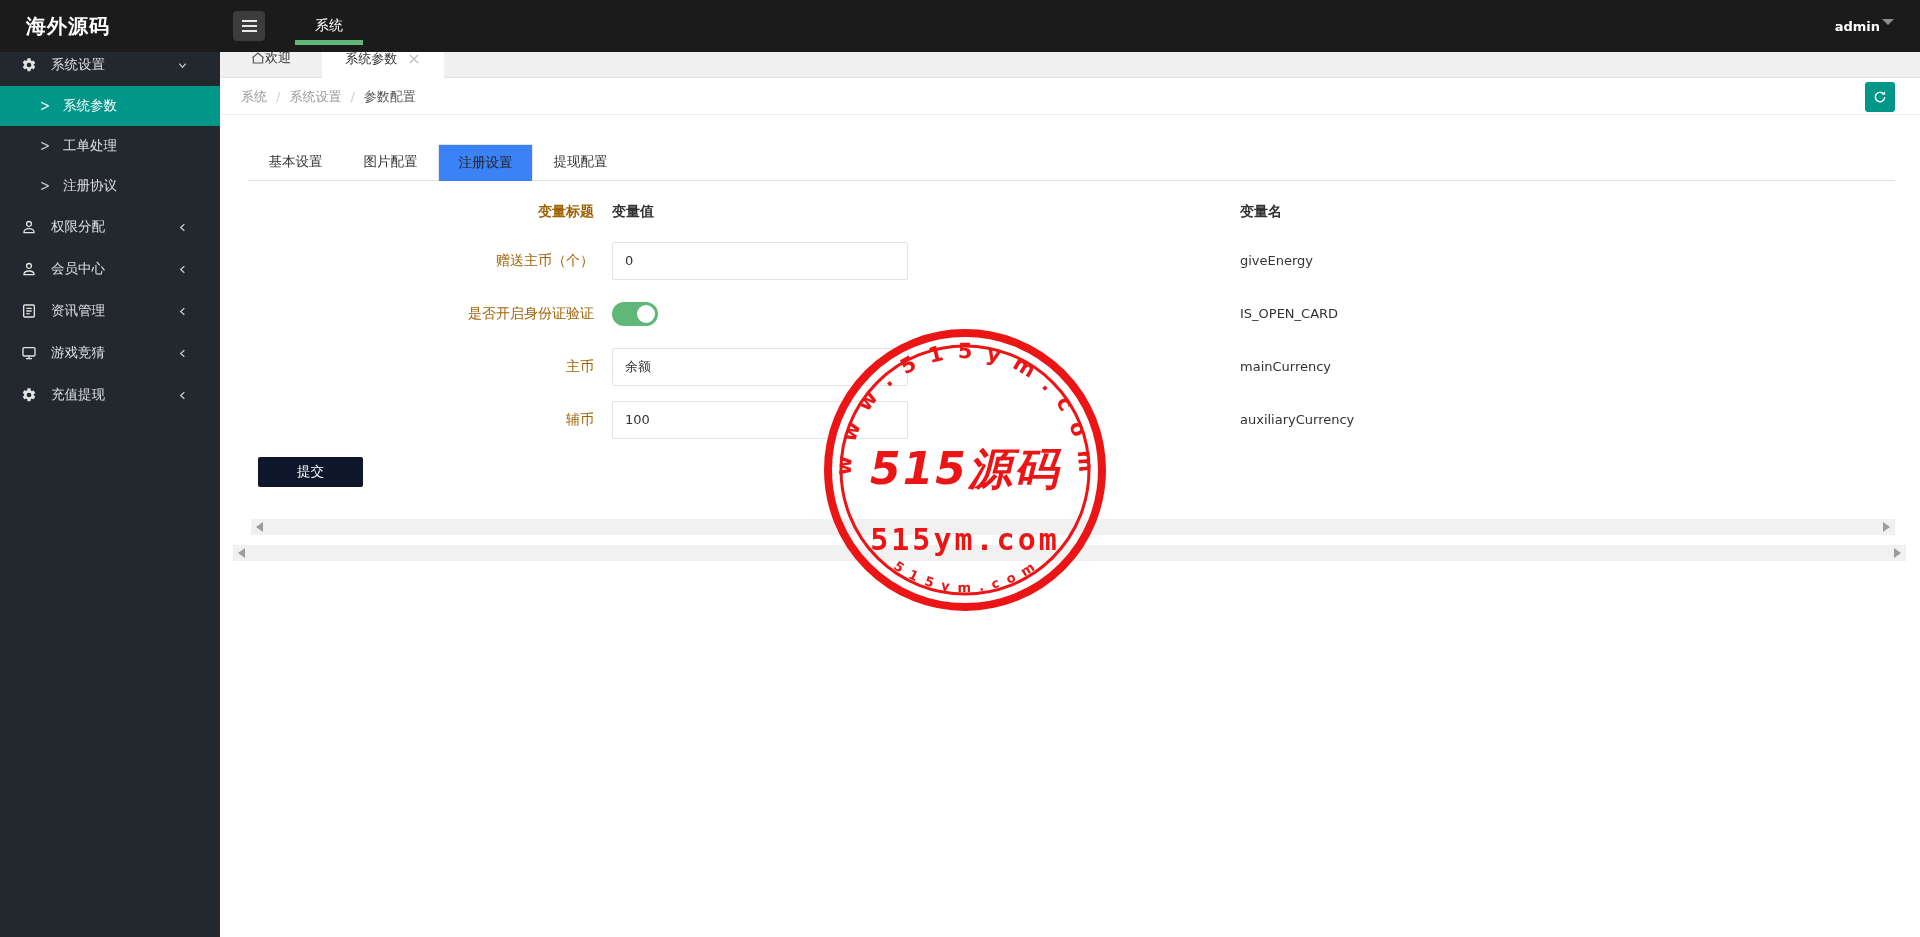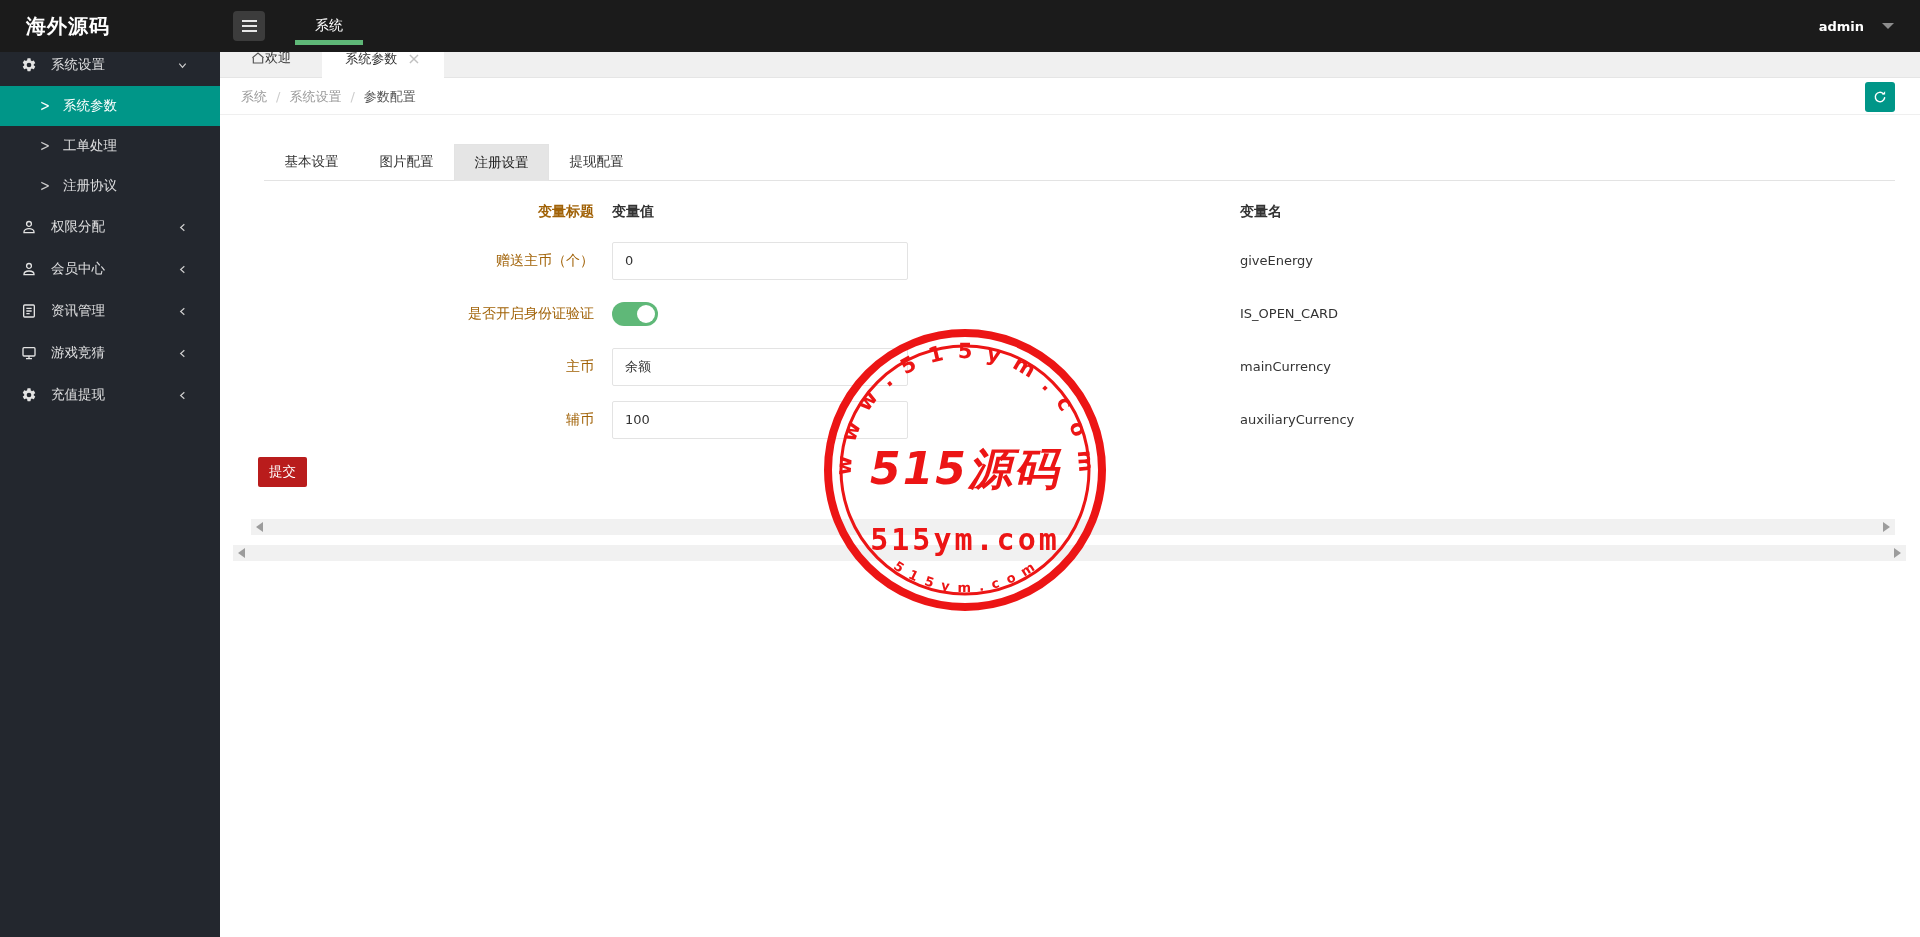--- a/index.html
+++ b/index.html
@@ -15,21 +15,21 @@
   .hamburger { margin-left:13px; width:32px; height:30px; background:#3c3c3c;
     border-radius:4px; display:flex; align-items:center; justify-content:center;
     cursor:pointer; }
   .hamburger .bars { display:flex; flex-direction:column; gap:3px; }
   .hamburger .bars i { display:block; width:15px; height:2px; background:#e8e8e8; }
   .top-tab { position:relative; margin-left:24px; height:38px; display:flex;
     align-items:center; padding:0 26px; color:#fff; font-size:14px; cursor:pointer; }
   .top-tab::after { content:""; position:absolute; left:6px; right:6px; bottom:0;
     height:5px; background:#5FB878; }
   .topbar-user { margin-left:auto; margin-right:26px; display:flex;
-    align-items:center; gap:18px; color:#fff; font-size:13px; font-weight:bold;
+    align-items:flex-start; gap:2px; color:#fff; font-size:13px; font-weight:bold;
     cursor:pointer; }
   .caret-down { width:0; height:0; border-left:6px solid transparent;
     border-right:6px solid transparent; border-top:6px solid #8d8d8d; }
 
   
   .sidebar { position:absolute; left:0; top:38px; width:220px; bottom:0;
     background:#23272e; padding-top:6px; z-index:25; }
   .side-item { height:42px; display:flex; align-items:center; padding-left:20px;
     color:rgba(255,255,255,0.85); font-size:13.5px; cursor:pointer; }
   .side-item .ico { width:17px; height:17px; margin-right:14px; display:flex;
@@ -65,45 +65,45 @@
   .crumb-sep { color:#cccccc; margin:0 9px; }
   .crumb-cur { color:#555;font-family:Liberation Serif, serif; }
   .refresh-btn { position:absolute; right:25px; top:3px; width:30px; height:30px;
     background:#009688; border:none; border-radius:3px; display:flex;
     align-items:center; justify-content:center; cursor:pointer; }
   .refresh-btn svg { width:16px; height:16px; }
 
   
   .main { position:absolute; left:220px; top:116px; right:0; bottom:0;
     background:#fff; }
-  .form-tabs { position:absolute; left:44px; right:25px; top:28px; height:37px;
+  .form-tabs { position:absolute; left:28px; right:25px; top:28px; height:37px;
     display:flex; border-bottom:1px solid #e3e3e3; }
   .ftab { width:95px; display:flex; align-items:center; justify-content:center;
     font-size:13.5px; color:#333; cursor:pointer; }
-  .ftab.active { background:#e5e5e5; border:1px solid #e3e3e3; border-bottom:none;
+  .ftab.active { background:#3b82f6; border:1px solid #e3e3e3; border-bottom:none;
     margin-bottom:-1px; color:#222; }
 
   .form-grid { position:absolute; left:30px; top:74px;
     display:grid; grid-template-columns:350px 640px auto; align-items:center; }
   .fg-head { height:44px; display:flex; align-items:center; font-size:14px;
     font-weight:bold; color:#333; }
   .fg-row { height:53px; display:flex; align-items:center; }
   .cell-label { justify-self:end; text-align:right; padding-right:6px;
     font-size:14px; color:#a16207; }
   .cell-value { padding-left:12px; }
   .cell-name { font-size:13px; color:#333; }
   .txt-input { width:296px; height:38px; border:1px solid #e3e3e3;
     border-radius:2px; padding:0 12px; font-size:13px; color:#333;
     font-family:"DejaVu Sans","Liberation Sans",sans-serif; outline:none; }
   .switch { width:46px; height:24px; background:#5FB878; border-radius:12px;
     position:relative; cursor:pointer; }
   .switch::after { content:""; position:absolute; right:3px; top:3px; width:18px;
     height:18px; background:#fff; border-radius:50%; }
   .submit-btn { position:absolute; left:38px; top:341px; height:30px;
-    padding:0 11px; background:#b91c1c; color:#fff; border:none;
+    padding:0 39px; background:#0f172a; color:#fff; border:none;
     border-radius:2px; font-size:13.5px; cursor:pointer;
     font-family:"DejaVu Sans","Liberation Sans",sans-serif; }
 
   
   .hscroll { position:absolute; height:16px; background:#f1f1f1; display:flex;
     align-items:center; justify-content:space-between; padding:0 5px;
     cursor:pointer; }
   .hscroll.inner { left:31px; right:25px; top:403px; }
   .hscroll.outer { left:13px; right:14px; top:429px; }
   .tri-left { width:0; height:0; border-top:5px solid transparent;

